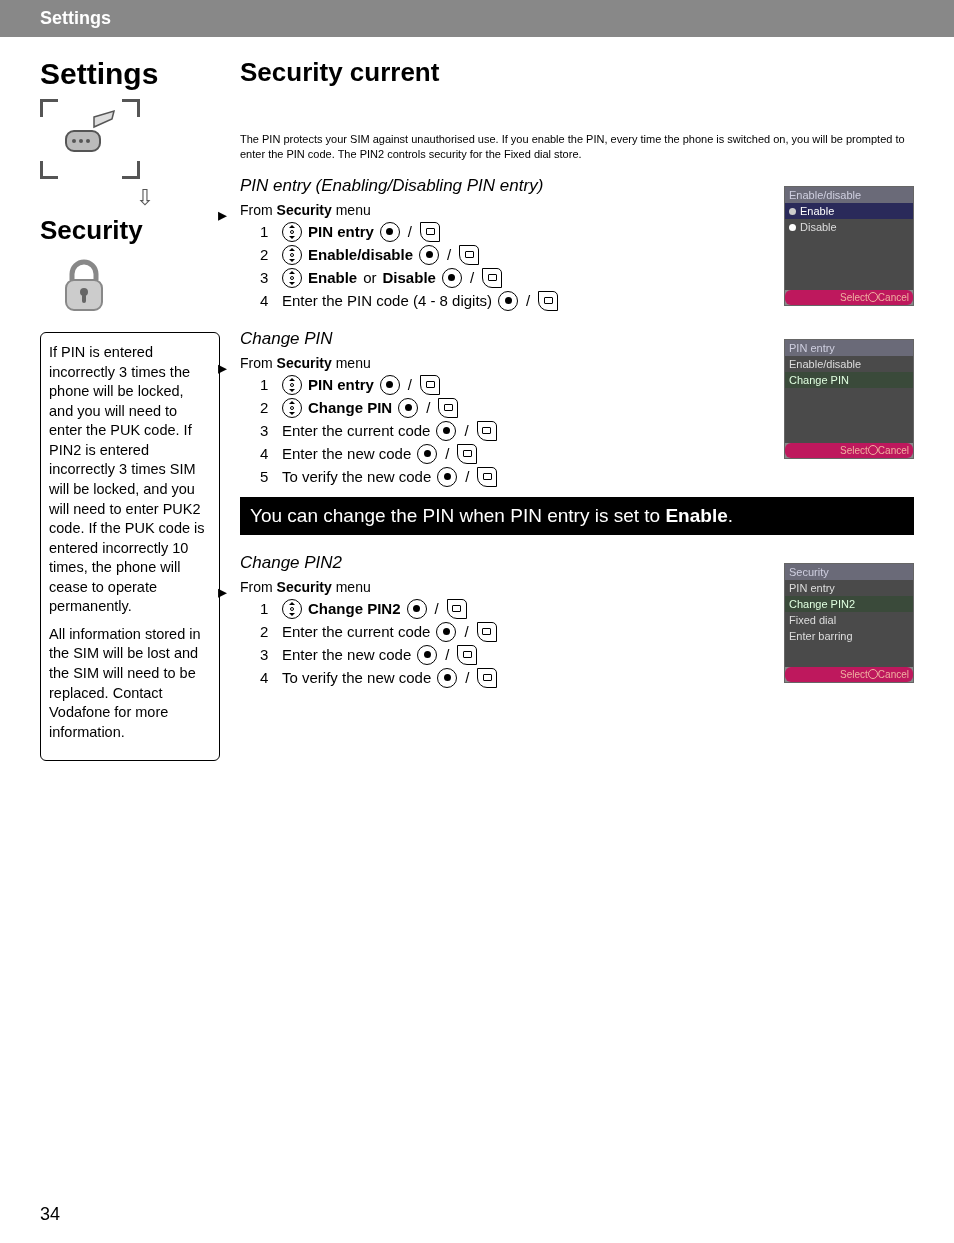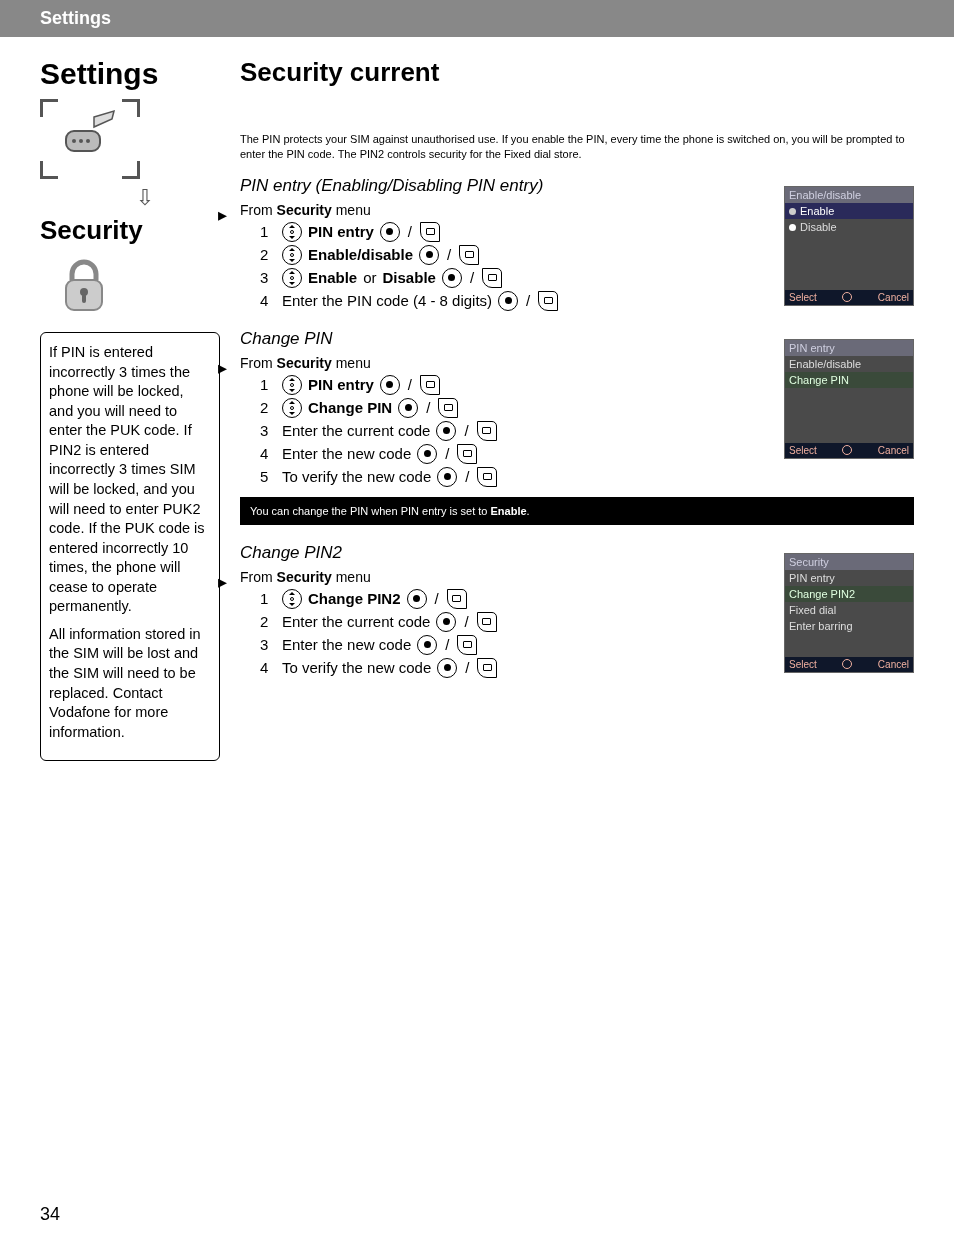--- a/index.html
+++ b/index.html
@@ -140,24 +140,24 @@
   .phone-shot .title-row{
     background:#6a6a78; padding:2px 4px; font-size:11px; color:#cfcfe0;
   }
   .phone-shot .row{padding:2px 4px;background:#4a4a4a;}
   .phone-shot .row.sel{background:#2a2a5a;color:#fff;}
   .phone-shot .row.hilite{background:#3a4a3a;color:#e0ffe0;}
   .phone-shot .row .bullet{display:inline-block;width:7px;height:7px;border-radius:50%;background:#ccc;margin-right:4px;vertical-align:middle;}
   .phone-shot .row .bullet.filled{background:#fff;}
   .phone-shot .blank{flex:1;background:#4a4a4a;}
   .phone-shot-inner{display:flex;flex-direction:column;height:100%;}
-  .phone-shot .soft-bar{background:#0f172a;display:flex;justify-content:space-between;padding:2px 4px;font-size:10px;align-items:center;color:#f0b0a0;}
+  .phone-shot .soft-bar{background:#be185d;display:flex;justify-content:flex-end;padding:2px 4px;font-size:10px;align-items:center;color:#f0b0a0;border-radius:6px;}
   .phone-shot .soft-bar .mid-circ{width:10px;height:10px;border:1.5px solid #f0b0a0;border-radius:50%;}
   .info-bar {
-    background:#000; color:#fff; font-size:11px;
+    background:#000; color:#fff; font-size:19px;
     padding:8px 10px; margin:10px 0 6px 0;
   }
   .info-bar .b{font-weight:bold;}
   .sim-icon{
     display:inline-block;width:18px;height:12px;border:1.5px solid #fff;border-radius:2px;vertical-align:middle;margin:0 2px;
     position:relative;
   }
   .sim-icon::after{content:"";position:absolute;right:2px;top:2px;width:6px;height:6px;border:1px solid #fff;border-radius:1px;}
   .ant-icon{display:inline-block;vertical-align:middle;margin:0 2px;position:relative;width:14px;height:14px;}
   .ant-icon::before{content:"A";position:absolute;left:3px;top:1px;font-size:10px;color:#fff;}

